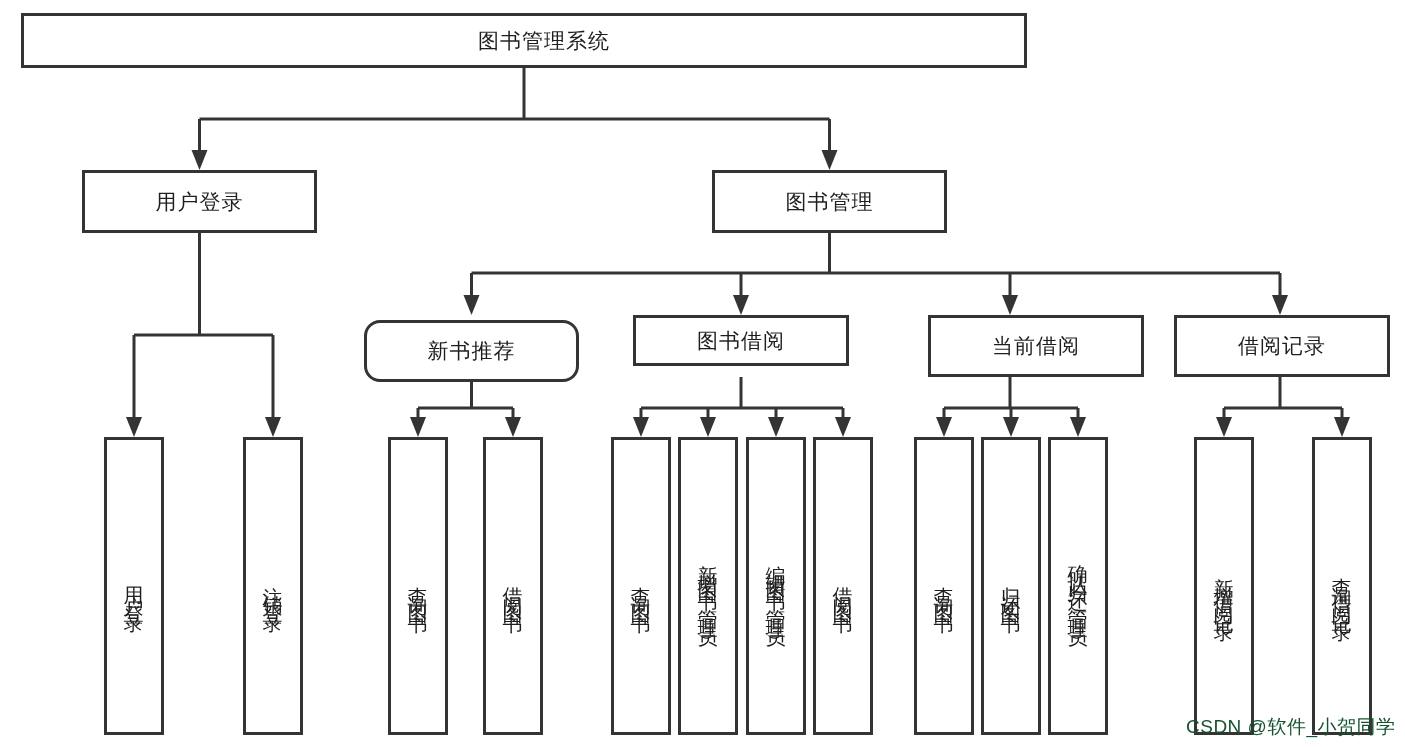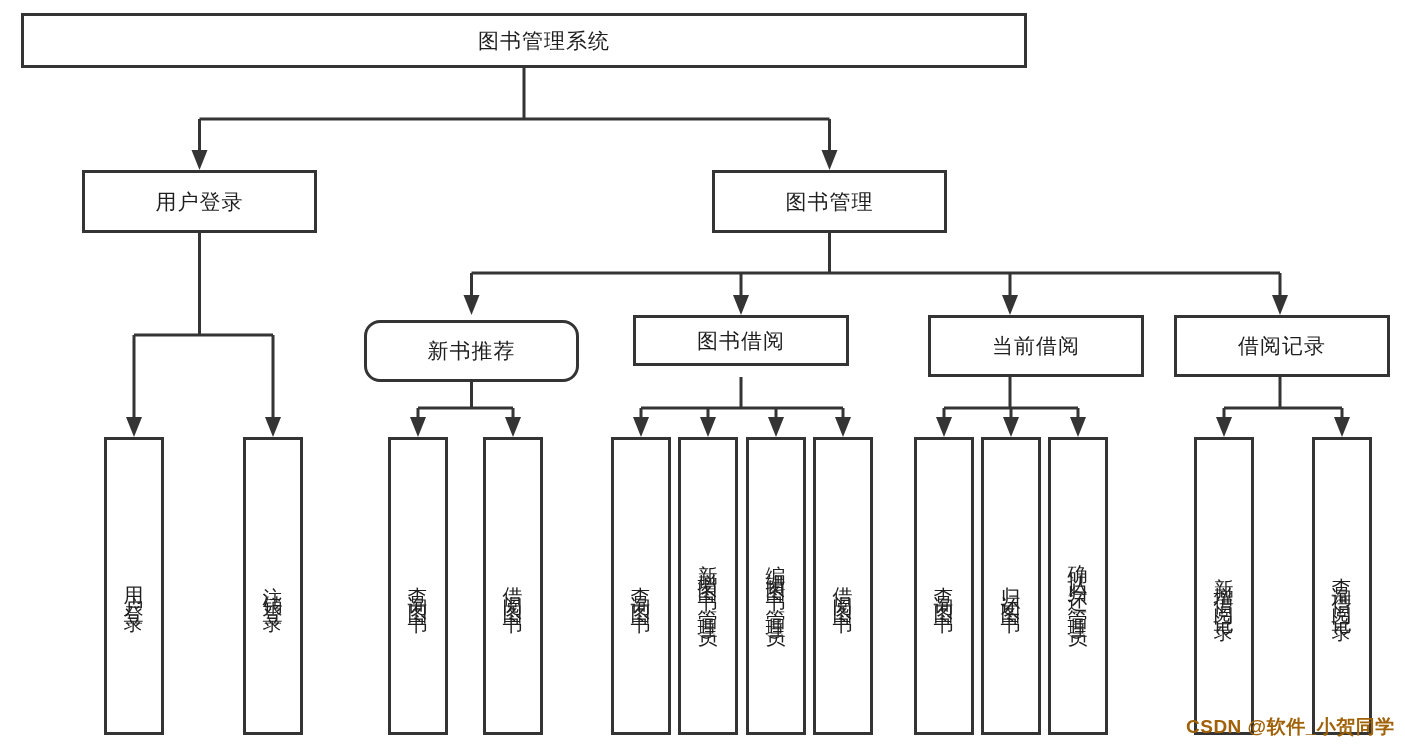--- a/index.html
+++ b/index.html
@@ -43,25 +43,24 @@
     letter-spacing: 9px;
     font-size: 20px;
     line-height: 1;
     padding-top: 6px;
   }
   .watermark {
     position: absolute;
     left: 1186px;
     top: 714px;
     font-size: 19px;
-    color: #a16207;
+    color: #14532d;
     letter-spacing: 0.5px;
     z-index: 5;
     white-space: nowrap;
-    font-weight: bold;
   }
 </style>
 </head>
 <body>
 
 <div class="canvas">
 
   <svg class="connectors" viewBox="0 0 1405 747" xmlns="http://www.w3.org/2000/svg">
     <g stroke="#343434" stroke-width="3" fill="none">
 

